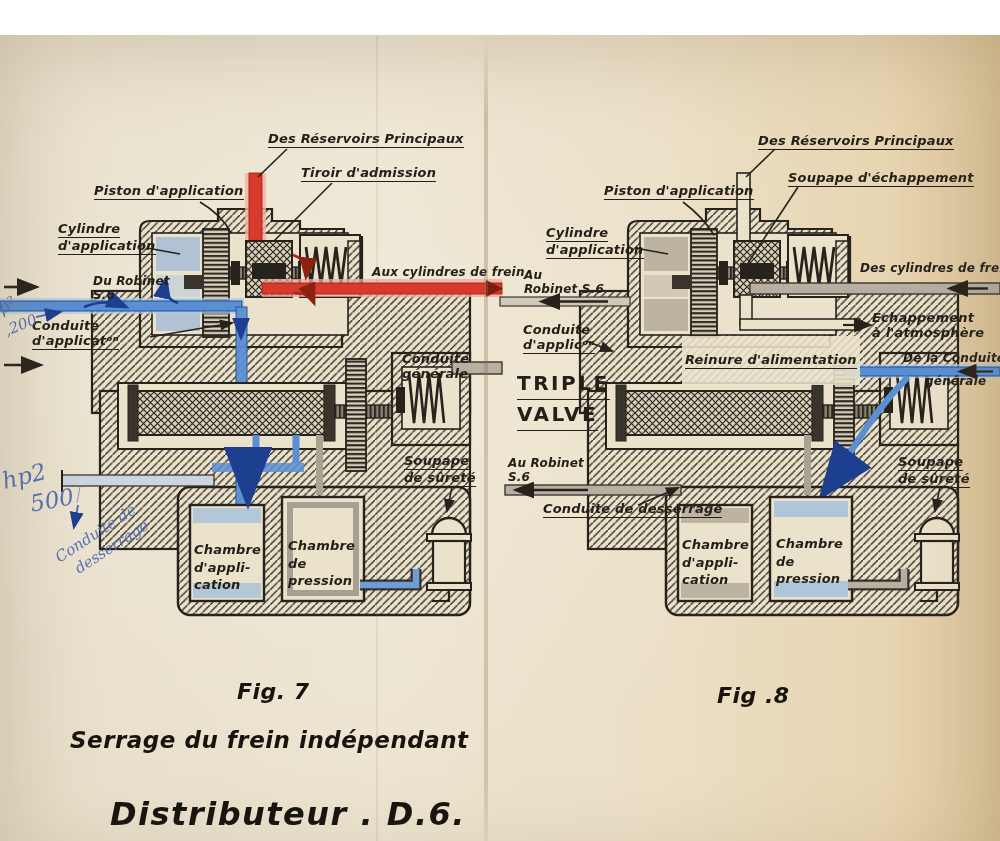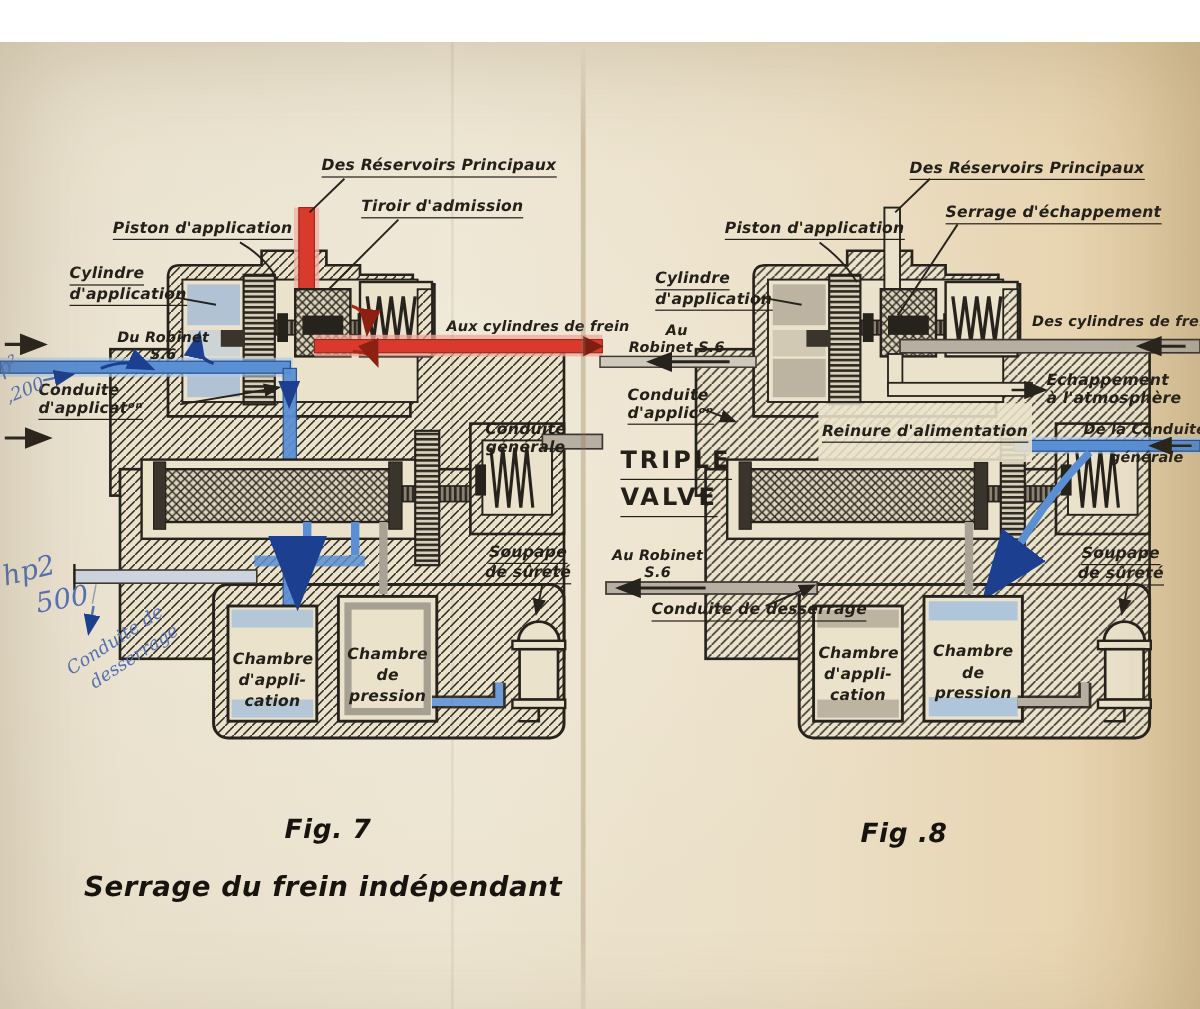--- a/index.html
+++ b/index.html
@@ -19,21 +19,21 @@
   .crease.main{left:484px;width:4px;
     background:linear-gradient(180deg,rgba(135,112,80,0),rgba(135,112,80,.32) 10%,rgba(135,112,80,.28) 88%,rgba(135,112,80,0));}
   .crease.faint{left:376px;width:2px;background:rgba(135,112,80,.12);}
   .bottom-edge{position:absolute;left:0;top:834px;width:660px;height:7px;
     background:linear-gradient(90deg,#241e15 0%,#2a231a 52%,#7a6749 74%,rgba(122,103,73,0) 100%);}
   svg{position:absolute;left:0;top:0;}
   .lab{position:absolute;font:700 13px "DejaVu Sans",sans-serif;font-style:italic;
        color:#23201a;white-space:nowrap;line-height:1.16;letter-spacing:.2px;}
   .lab .ln{display:block;}
   .u{border-bottom:1.7px solid #23201a;padding-bottom:1px;display:inline-block;}
-  .ctr{text-align:center;}
+  .ctr{}
   .sm{font-size:12px;}
   .chamber{line-height:1.35;}
   .tv{font-style:normal;font-size:20px;letter-spacing:2.5px;line-height:1.45;}
   .cap{position:absolute;font:700 22px "DejaVu Sans",sans-serif;font-style:italic;
        color:#17140f;white-space:nowrap;letter-spacing:.5px;}
   .cap.big{font-size:32px;letter-spacing:1.5px;}
   .cap.med{font-size:23px;}
   .hw{position:absolute;font:italic 15px "DejaVu Serif",serif;color:#5572b5;white-space:nowrap;}
 </style>
 </head>
@@ -298,21 +298,21 @@
   <span class="ln">d'appli-</span>
   <span class="ln">cation</span>
 </div>
 <div class="lab ctr chamber" style="left:288px;top:502px;width:70px">
   <span class="ln">Chambre</span>
   <span class="ln">de</span>
   <span class="ln">pression</span>
 </div>
 
 <div class="lab" style="left:758px;top:98px"><span class="u">Des Réservoirs Principaux</span></div>
-<div class="lab" style="left:788px;top:135px"><span class="u">Serrage d'échappement</span></div>
+<div class="lab" style="left:788px;top:135px"><span class="u">Soupape d'échappement</span></div>
 <div class="lab" style="left:604px;top:148px"><span class="u">Piston d'application</span></div>
 <div class="lab" style="left:546px;top:190px">
   <span class="ln"><span class="u">Cylindre</span></span>
   <span class="ln"><span class="u">d'application</span></span>
 </div>
 <div class="lab ctr sm" style="left:524px;top:234px;width:80px">
   <span class="ln">Au</span>
   <span class="ln">Robinet S.6</span>
 </div>
 <div class="lab" style="left:523px;top:287px">
@@ -346,20 +346,21 @@
   <span class="ln">cation</span>
 </div>
 <div class="lab ctr chamber" style="left:776px;top:500px;width:70px">
   <span class="ln">Chambre</span>
   <span class="ln">de</span>
   <span class="ln">pression</span>
 </div>
 
 <div class="cap" style="left:237px;top:644px">Fig. 7</div>
 <div class="cap med ctr" style="left:70px;top:692px;width:380px;text-align:center">Serrage du frein indépendant</div>
+<div class="cap big" style="left:110px;top:760px">Distributeur . D.6.</div>
 <div class="cap" style="left:717px;top:648px">Fig .8</div>
 
 <div class="hw" style="left:-2px;top:260px;font-size:17px;transform:rotate(-28deg)">p²</div>
 <div class="hw" style="left:4px;top:281px;font-size:15px;transform:rotate(-22deg)">,200</div>
 <div class="hw" style="left:2px;top:428px;font-size:23px;transform:rotate(-14deg)">hp2</div>
 <div class="hw" style="left:30px;top:452px;font-size:23px;transform:rotate(-10deg)">500</div>
 <div class="hw" style="left:52px;top:516px;transform:rotate(-33deg);transform-origin:left top;line-height:1.3">
   <span style="display:block">Conduite de</span>
   <span style="display:block;margin-left:10px">desserrage</span>
 </div>

